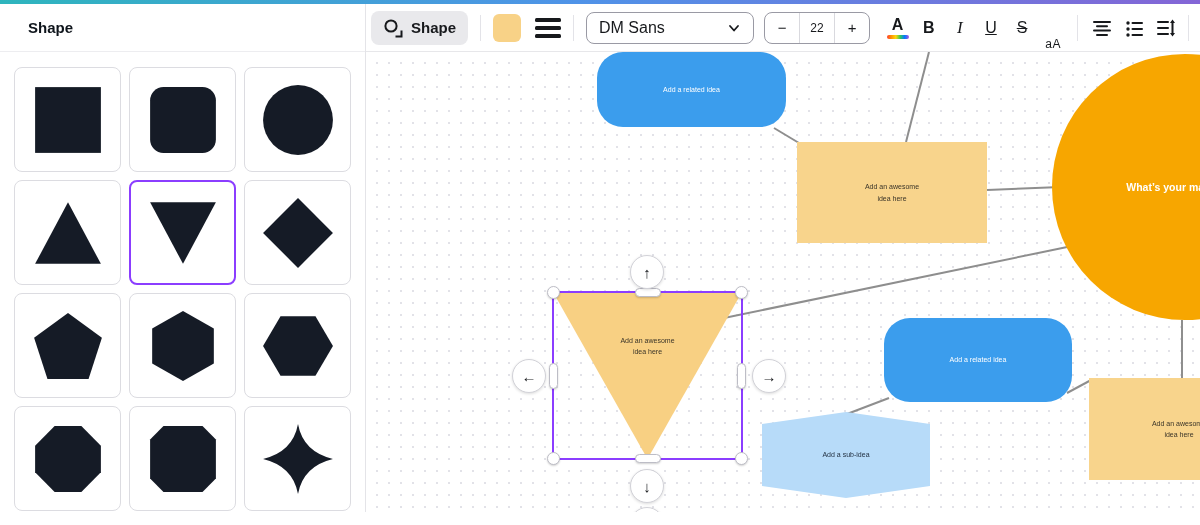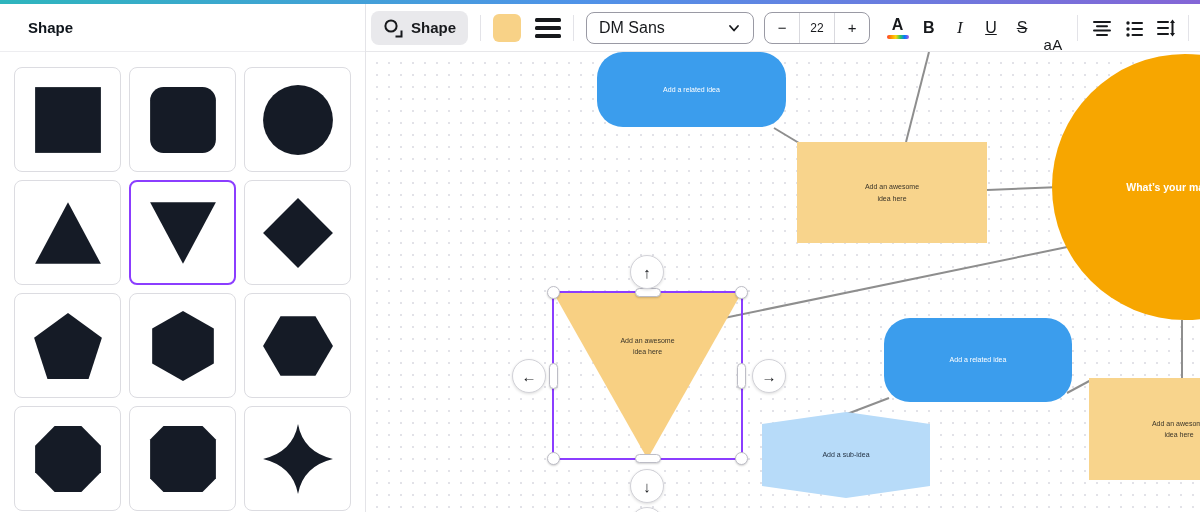--- a/index.html
+++ b/index.html
@@ -47,21 +47,21 @@
   .fmt-btn { width:33px; height:34px; display:flex; flex-direction:column; align-items:center;
     justify-content:center; cursor:pointer; color:#17191c; background:none; border:none; }
   .fmt-btn.first { margin-left:12px; }
   .tc-a { font-size:16px; font-weight:700; line-height:16px; }
   .tc-bar { width:22px; height:4px; border-radius:2px; margin-top:2px;
     background:linear-gradient(90deg,#ff3b30,#ff9500,#ffd60a,#34c759,#007aff,#af52de); }
   .g-bold { font-size:16px; font-weight:800; }
   .g-italic { font-size:17px; font-style:italic; font-family:"Liberation Serif",serif; }
   .g-under { font-size:16px; text-decoration:underline; }
   .g-strike { font-size:16px; text-decoration:line-through; }
-  .g-case { font-size:15px; letter-spacing:0.5px;margin-top:33px; }
+  .g-case { font-size:12px; letter-spacing:0.5px;margin-top:33px; }
   .icon-btn { width:34px; height:34px; display:flex; align-items:center; justify-content:center;
     cursor:pointer; background:none; border:none; }
 
   
   .canvas { position:relative; flex:1; overflow:hidden; background-color:#fff;
     background-image:radial-gradient(circle,#e2e2e8 1px,transparent 1.2px);
     background-size:12px 12px; background-position:5px 5px; }
   .links { position:absolute; left:0; top:0; width:833px; height:473px; }
   .node { position:absolute; display:flex; align-items:center; justify-content:center;
     text-align:center; cursor:pointer; }

